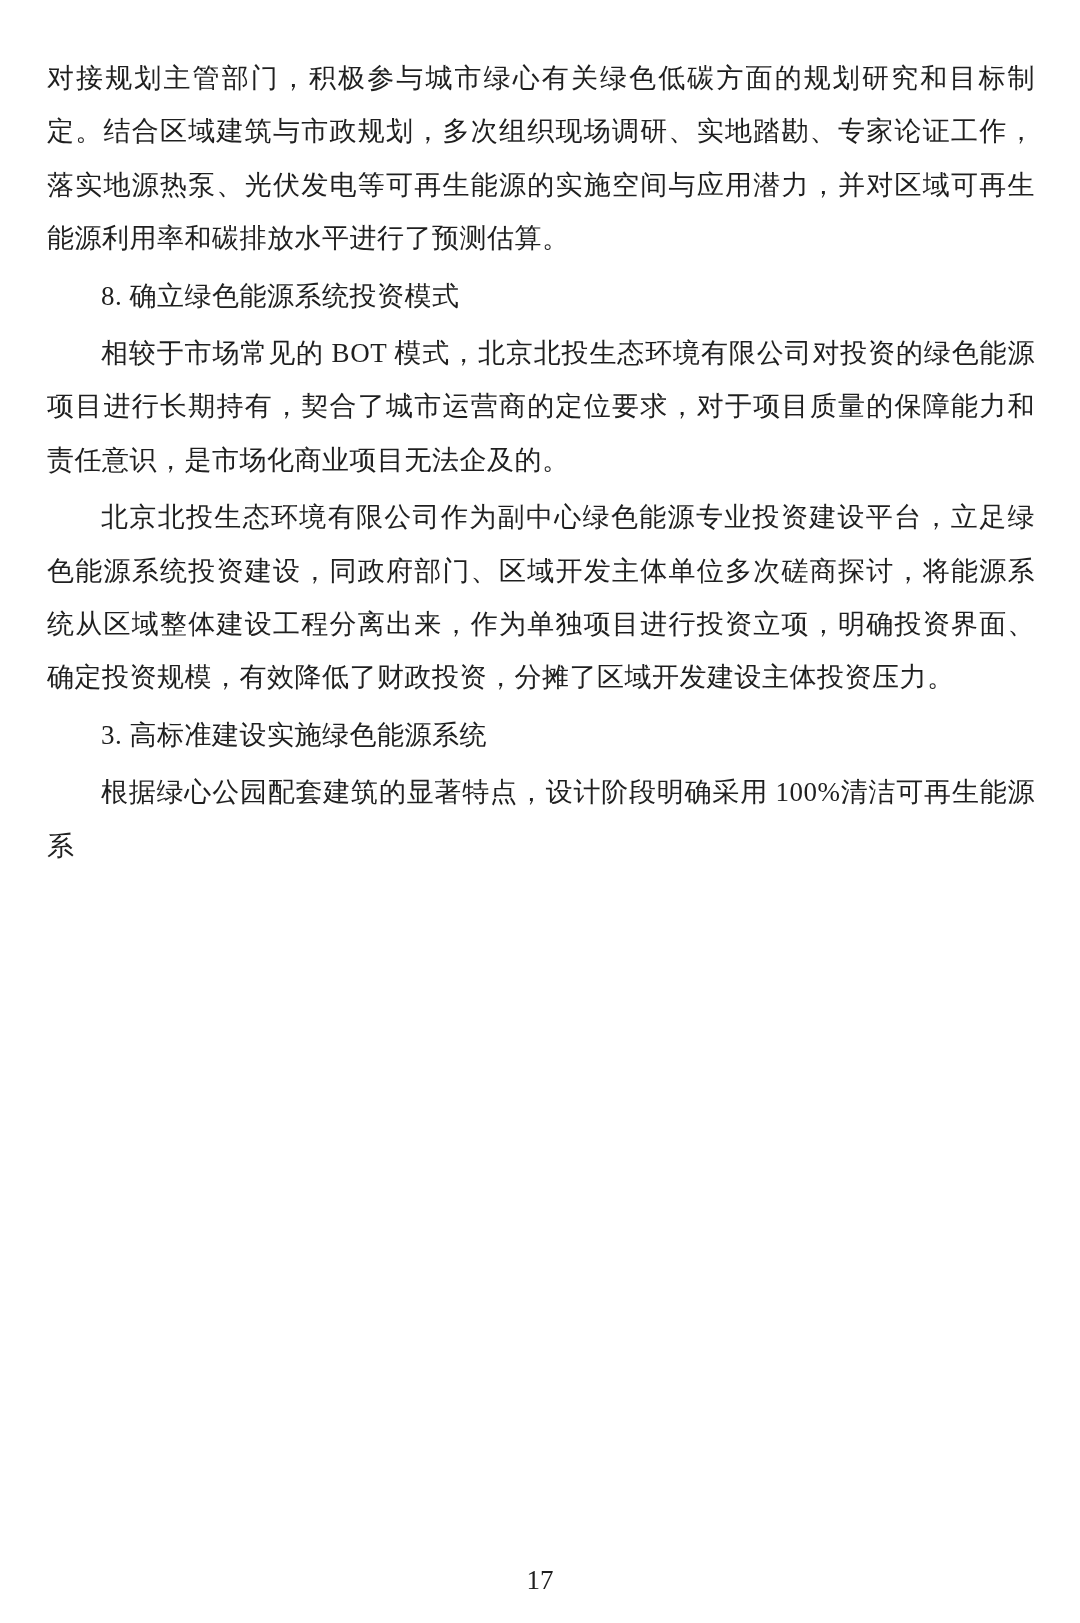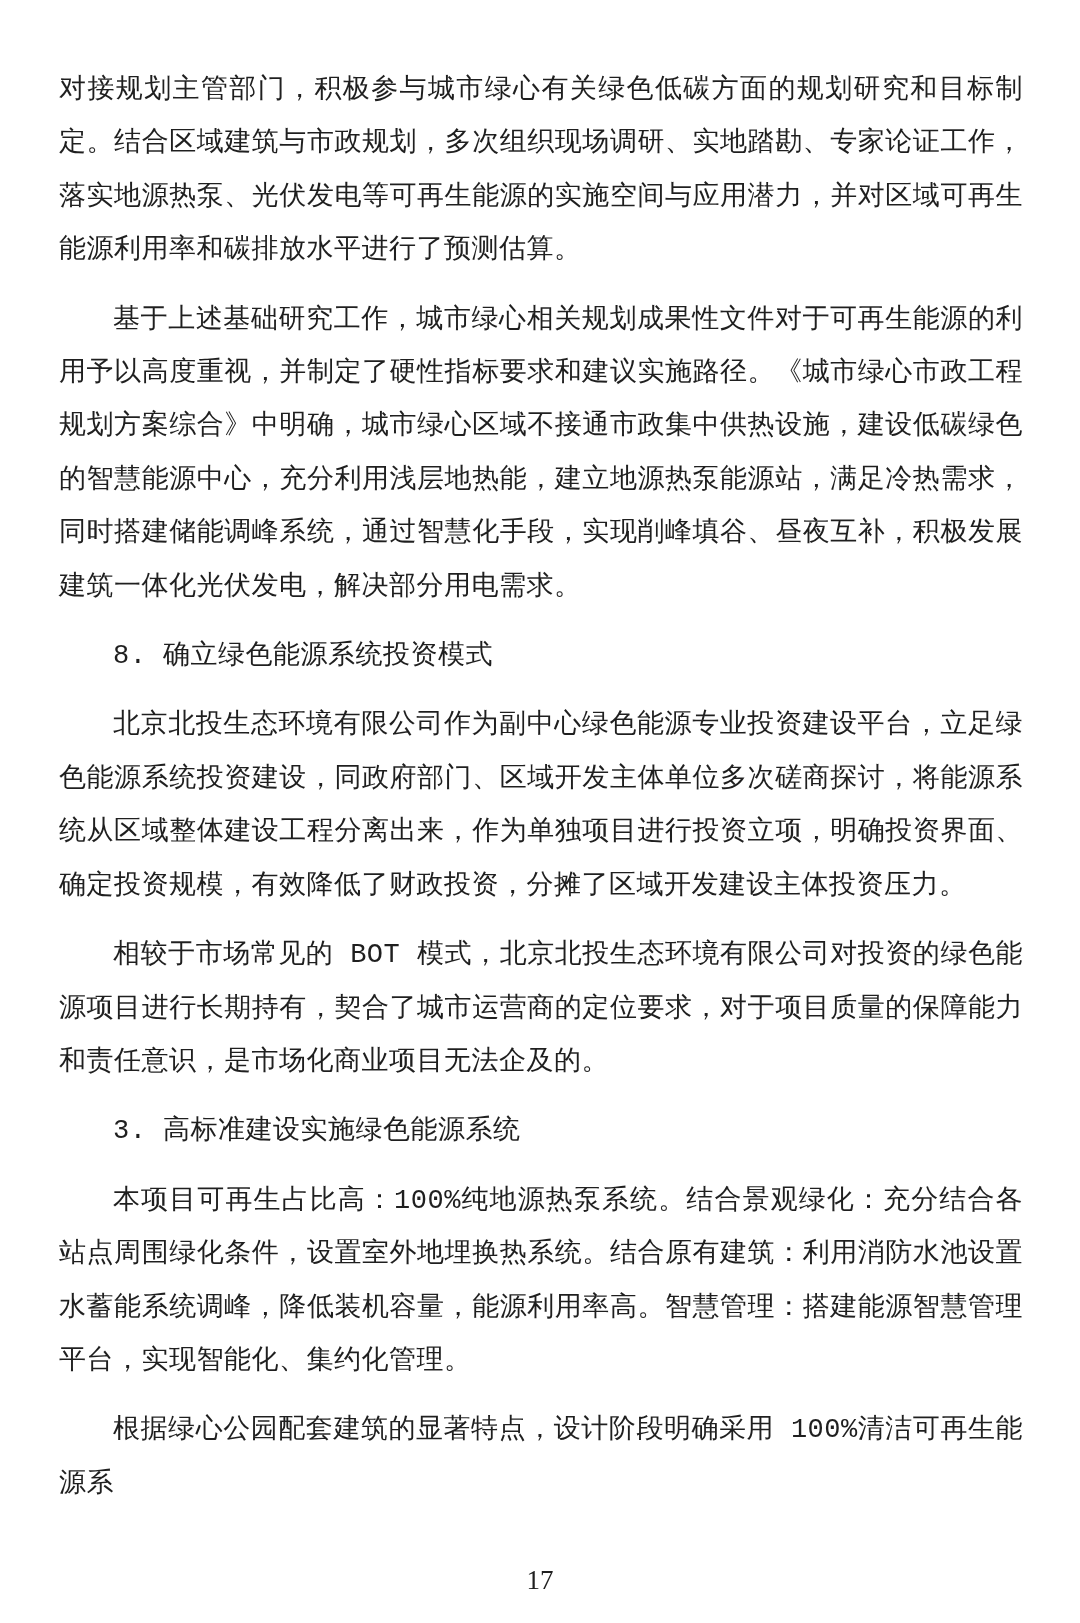--- a/index.html
+++ b/index.html
@@ -21,23 +21,22 @@
     left: 43px;
     top: 48px;
     width: 996px;
     font-size: 27px;
     line-height: 53.4px;
     text-align: justify;
     text-justify: inter-ideograph;
     letter-spacing: 0.5px;
   }
   .content p {
-    margin: 16px;
+    margin: 4px;
     padding: 0;
-    font-family: Liberation Mono, monospace;
   }
   .content p.indent {
     text-indent: 2em;
   }
   .footer {
     position: absolute;
     left: 0;
     right: 0;
     top: 1560px;
     text-align: center;
@@ -45,23 +44,21 @@
     line-height: 40px;
     color: #1f1f1f;
   }
 </style>
 </head>
 <body>
 
 <div class="page">
   <div class="content">
     <p>对接规划主管部门，积极参与城市绿心有关绿色低碳方面的规划研究和目标制定。结合区域建筑与市政规划，多次组织现场调研、实地踏勘、专家论证工作，落实地源热泵、光伏发电等可再生能源的实施空间与应用潜力，并对区域可再生能源利用率和碳排放水平进行了预测估算。</p>
-    <p class="indent">基于上述基础研究工作，城市绿心相关规划成果性文件对于可再生能源的利用予以高度重视，并制定了硬性指标要求和建议实施路径。《城市绿心市政工程规划方案综合》中明确，城市绿心区域不接通市政集中供热设施，建设低碳绿色的智慧能源中心，充分利用浅层地热能，建立地源热泵能源站，满足冷热需求，同时搭建储能调峰系统，通过智慧化手段，实现削峰填谷、昼夜互补，积极发展建筑一体化光伏发电，解决部分用电需求。</p>
     <p class="indent">8. 确立绿色能源系统投资模式</p>
+    <p class="indent">相较于市场常见的 BOT 模式，北京北投生态环境有限公司对投资的绿色能源项目进行长期持有，契合了城市运营商的定位要求，对于项目质量的保障能力和责任意识，是市场化商业项目无法企及的。</p>
     <p class="indent">北京北投生态环境有限公司作为副中心绿色能源专业投资建设平台，立足绿色能源系统投资建设，同政府部门、区域开发主体单位多次磋商探讨，将能源系统从区域整体建设工程分离出来，作为单独项目进行投资立项，明确投资界面、确定投资规模，有效降低了财政投资，分摊了区域开发建设主体投资压力。</p>
-    <p class="indent">相较于市场常见的 BOT 模式，北京北投生态环境有限公司对投资的绿色能源项目进行长期持有，契合了城市运营商的定位要求，对于项目质量的保障能力和责任意识，是市场化商业项目无法企及的。</p>
     <p class="indent">3. 高标准建设实施绿色能源系统</p>
-    <p class="indent">本项目可再生占比高：100%纯地源热泵系统。结合景观绿化：充分结合各站点周围绿化条件，设置室外地埋换热系统。结合原有建筑：利用消防水池设置水蓄能系统调峰，降低装机容量，能源利用率高。智慧管理：搭建能源智慧管理平台，实现智能化、集约化管理。</p>
     <p class="indent">根据绿心公园配套建筑的显著特点，设计阶段明确采用 100%清洁可再生能源系</p>
   </div>
 
   <div class="footer">17</div>
 </div>
 
 </body></html>

